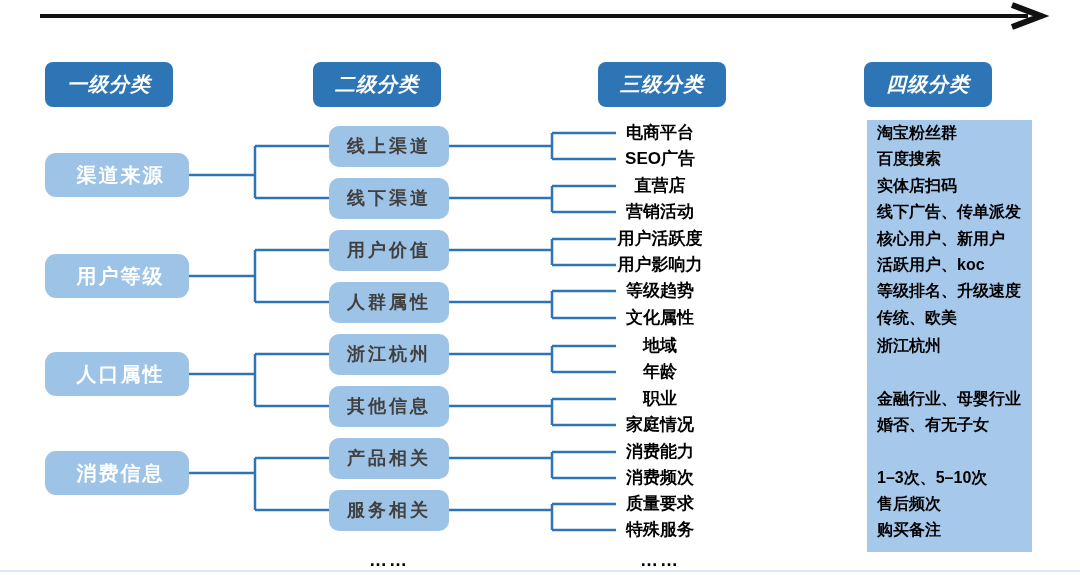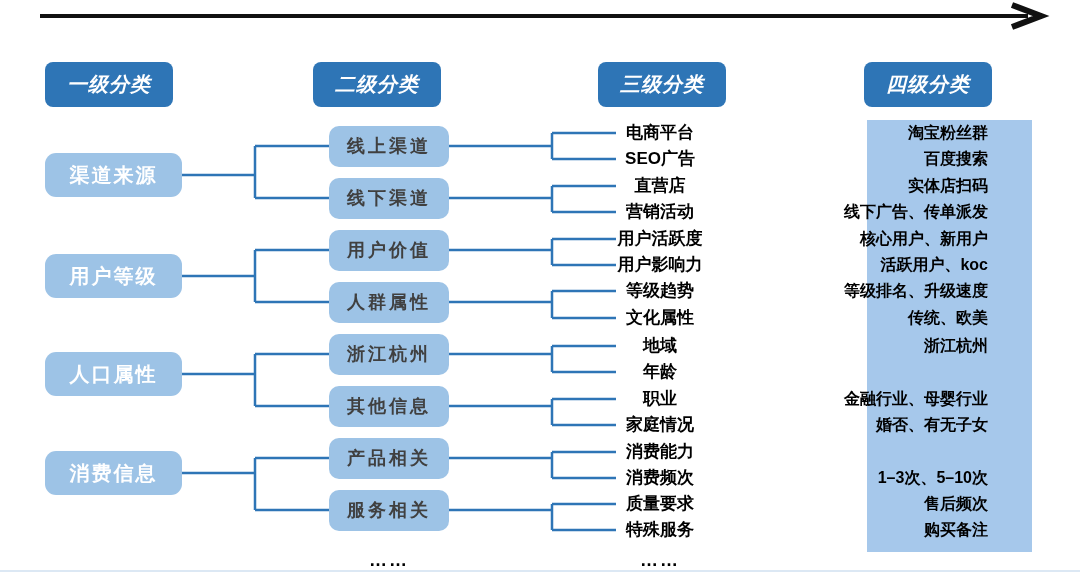--- a/index.html
+++ b/index.html
@@ -11,36 +11,37 @@
   .hdr{
     position:absolute;width:128px;height:45px;line-height:45px;border-radius:8px;
     background:#2E75B6;color:#ffffff;font-size:20px;font-weight:bold;text-align:center;
     letter-spacing:1px;
     font-style:italic;
   }
   .l1{
     position:absolute;left:45px;width:137px;height:44px;line-height:44px;border-radius:11px;
     background:#9DC3E6;color:#ffffff;font-size:20px;font-weight:bold;text-align:center;
     letter-spacing:2px;
+    padding-left:7px;
   }
   .l2{
     position:absolute;left:329px;width:120px;height:41px;line-height:41px;border-radius:10px;
     background:#9DC3E6;color:#404040;font-size:18px;font-weight:bold;text-align:center;
     letter-spacing:3px;
   }
   .l3{
     position:absolute;left:585px;width:150px;height:22px;line-height:22px;
     color:#000000;font-size:17px;font-weight:600;text-align:center;white-space:nowrap;
   }
   .panel{
     position:absolute;left:867px;top:120px;width:165px;height:432px;background:#A6C8EB;
   }
   .l4{
-    position:absolute;left:833px;width:155px;height:22px;line-height:22px;
-    color:#000000;font-size:16px;font-weight:600;text-align:right;white-space:nowrap;
+    position:absolute;left:877px;width:155px;height:22px;line-height:22px;
+    color:#000000;font-size:16px;font-weight:600;text-align:left;white-space:nowrap;
   }
   .more{
     position:absolute;height:20px;line-height:20px;color:#000;font-size:18px;
     font-weight:bold;text-align:center;letter-spacing:2px;
   }
   .bottom-line{position:absolute;left:0;top:570px;width:1080px;height:2px;background:#dce8f4;}
 </style>
 </head>
 <body>
 

